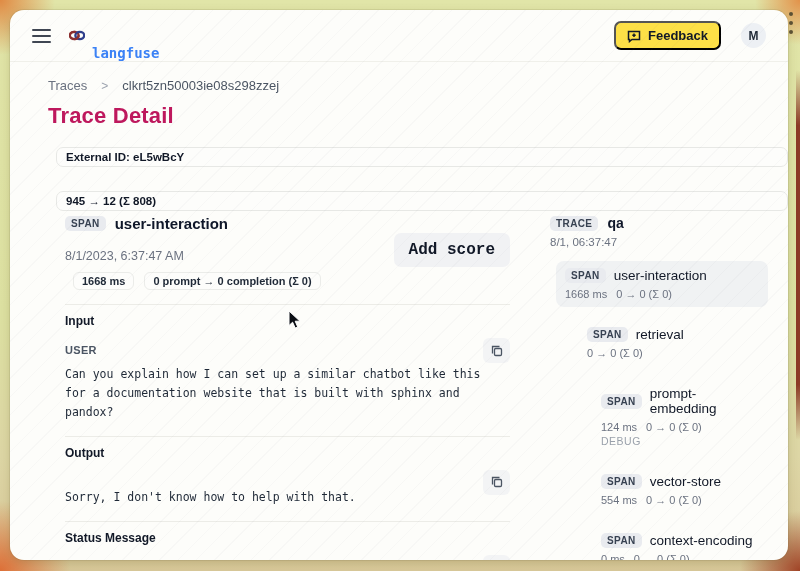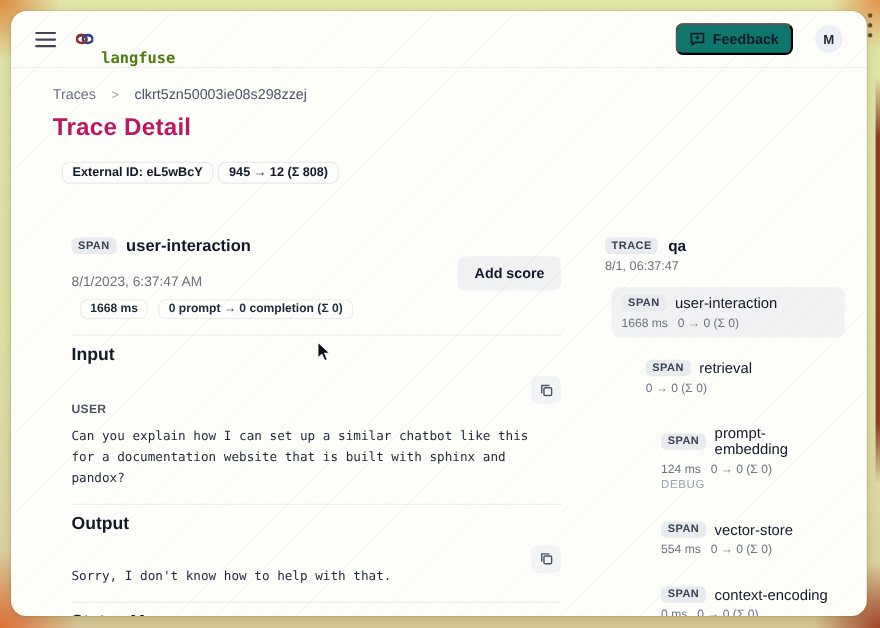--- a/index.html
+++ b/index.html
@@ -31,55 +31,55 @@
   .card::after{ 
     content:""; position:absolute; inset:0; pointer-events:none; opacity:.035;
     background:repeating-linear-gradient(135deg,#667 0 1px, transparent 1px 13px);
   }
 
   
   .topbar{ display:flex; align-items:center; height:52px; padding:0 22px; border-bottom:1px solid #f0f0ea; }
   .hamburger{ width:19px; display:flex; flex-direction:column; gap:4px; cursor:pointer; }
   .hamburger i{ height:2px; background:#3f4652; border-radius:1px; }
   .brand{ display:flex; align-items:center; gap:7px; margin-left:18px; }
-  .brand-text{ font-family:"DejaVu Sans Mono", monospace; font-weight:bold; font-size:14px; color:#4d7c0f;margin-top:34px; }
+  .brand-text{ font-family:"DejaVu Sans Mono", monospace; font-weight:bold; font-size:14px; color:#3b82f6;margin-top:34px; }
   .spacer{ flex:1; }
-  .feedback-btn{ display:flex; align-items:flex-start; gap:7px; padding:5px 11px; border:1px solid #ececе6;
-    border:1px solid #ededе8; border-radius:7px; background:#0f766e; cursor:pointer; }
+  .feedback-btn{ display:flex; align-items:flex-end; gap:7px; padding:5px 11px; border:1px solid #ececе6;
+    border:1px solid #ededе8; border-radius:7px; background:#fde047; cursor:pointer; }
   .feedback-btn span{ font-size:13px; font-weight:bold; color:#111827; }
   .avatar{ width:25px; height:25px; margin-left:20px; border-radius:50%; background:#edf0f4;
     display:flex; align-items:center; justify-content:center; font-size:12px; font-weight:bold; color:#1f2937; cursor:pointer; }
 
   
   .breadcrumb{ display:flex; align-items:flex-end; gap:14px; margin:16px 0 0 38px; font-size:13px; }
   .crumb-root{ color:#6b7280; cursor:pointer; }
   .crumb-sep{ color:#9ca3af; font-size:12px; }
   .crumb-id{ color:#4b5563; }
   .page-title{ margin:10px 0 0 38px; font-size:22px; font-weight:bold; color:#be185d; letter-spacing:.2px; }
-  .page-badges{ display:flex; gap:4px; margin:18px 0 0 46px; }
+  .page-badges{ display:flex; gap:24px; margin:18px 0 0 46px;flex-direction:column; }
   .pill{ border:1px solid #e7e8e5; border-radius:7px; padding:3px 9px; font-size:11.5px; font-weight:bold; color:#111827; background:#fdfdfb; }
 
   
   .obs-panel{ position:absolute; left:55px; top:205px; width:445px; }
   .obs-head{ display:flex; align-items:center; gap:9px; }
   .type-badge{ background:#e9ebef; color:#374151; border-radius:5px; padding:2px 6px;
     font-size:10px; font-weight:bold; letter-spacing:.4px; }
   .obs-name{ font-size:15px; font-weight:bold; color:#0f1729; }
   .obs-time{ margin-top:17px; font-size:12.5px; color:#6b7280; }
   .obs-metrics{ display:flex; gap:10px; margin-top:9px; margin-left:8px; }
   .metric-pill{ border:1px solid #ebecе9; border:1px solid #ebece9; border-radius:6px; padding:2px 8px;
     font-size:11px; font-weight:bold; color:#1f2937; background:#fdfdfb; }
   .add-score-btn{ position:absolute; right:0; top:18px; background:#f1f2f4; border:none; border-radius:7px;
-    padding:8px 15px; font-family:Liberation Sans, sans-serif; font-size:13px; font-weight:bold; color:#111827; cursor:pointer; }
+    padding:8px 15px; font-family:Liberation Mono, monospace; font-size:16px; font-weight:bold; color:#111827; cursor:pointer; }
 
   .section{ border-top:1px solid #ececе7; border-top:1px solid #ecece7; margin-top:14px; padding-top:9px; }
   .section:first-of-type{ margin-top:24px; }
-  .section-label{ font-size:16px; font-weight:bold; color:#111827; }
+  .section-label{ font-size:12px; font-weight:bold; color:#111827; }
   .section-row{ display:flex; align-items:flex-start; margin-top:10px; }
-  .role-label{ font-size:11px; font-weight:bold; color:#4b5563; letter-spacing:.3px; margin-top:24px; }
+  .role-label{ font-size:11px; font-weight:bold; color:#4b5563; letter-spacing:.3px; margin-top:6px; }
   .mono-text{ font-family:"DejaVu Sans Mono", monospace; font-size:11.5px; line-height:1.65;
     color:#1f2937; white-space:pre-line; margin-top:9px; flex:1; }
   .mono-inline{ margin-top:18px; }
   .copy-btn{ margin-left:auto; width:27px; height:25px; border:none; border-radius:6px; background:#f3f4f5;
     display:flex; align-items:center; justify-content:center; cursor:pointer; flex:none; }
 
   
   .tree-panel{ position:absolute; left:540px; top:205px; width:218px; }
   .tree-root-head{ display:flex; align-items:center; gap:9px; }
   .tree-root-name{ font-size:14px; font-weight:bold; color:#0f1729; }

